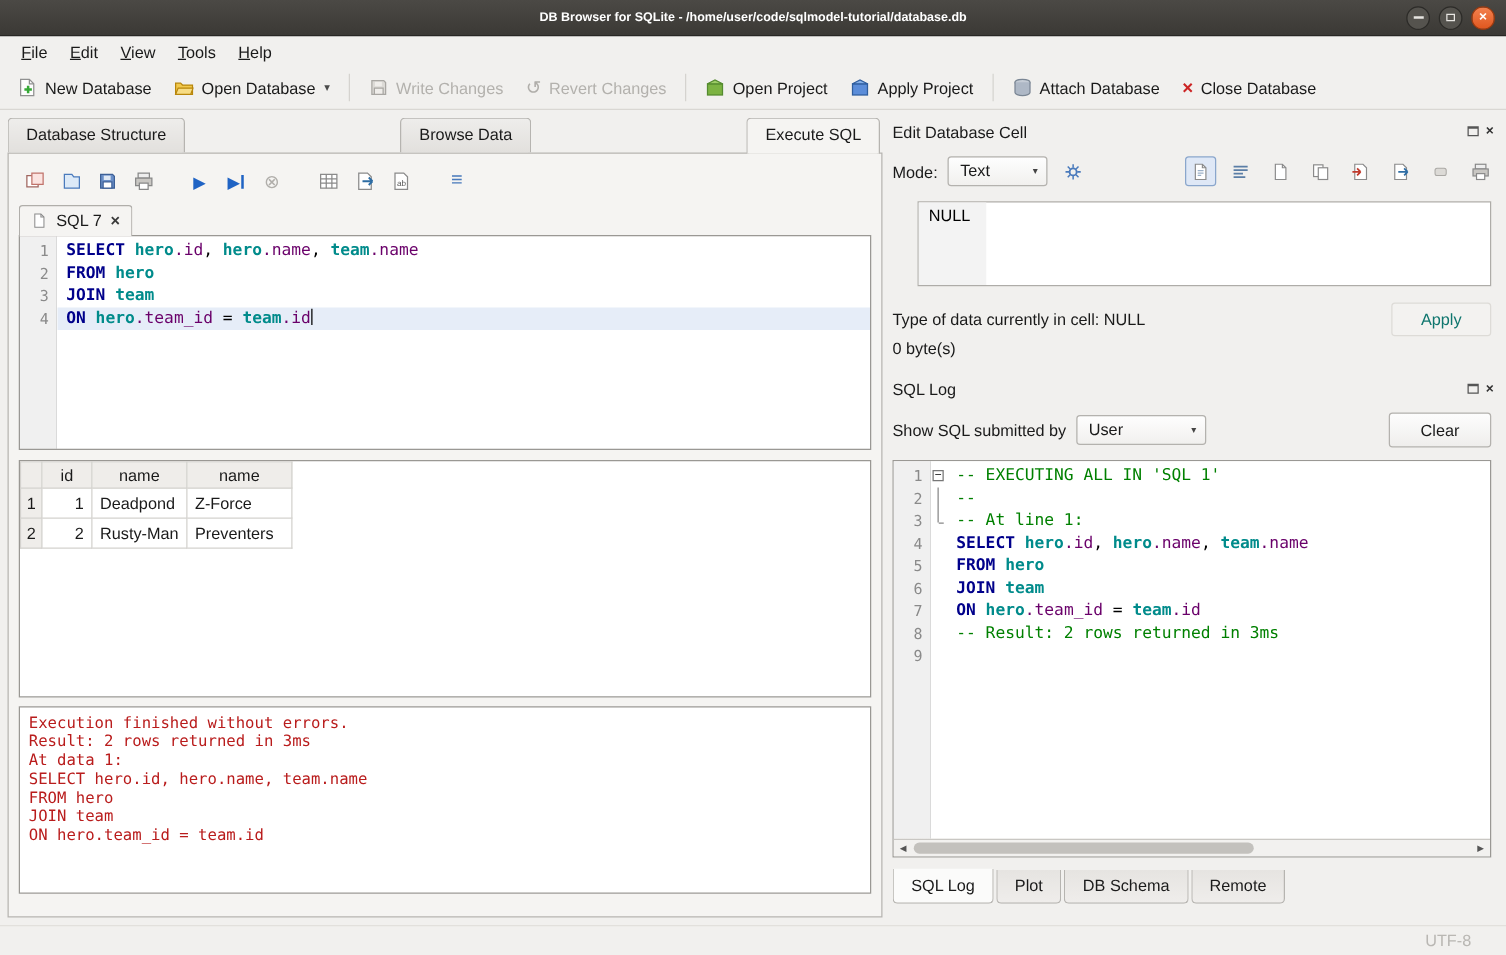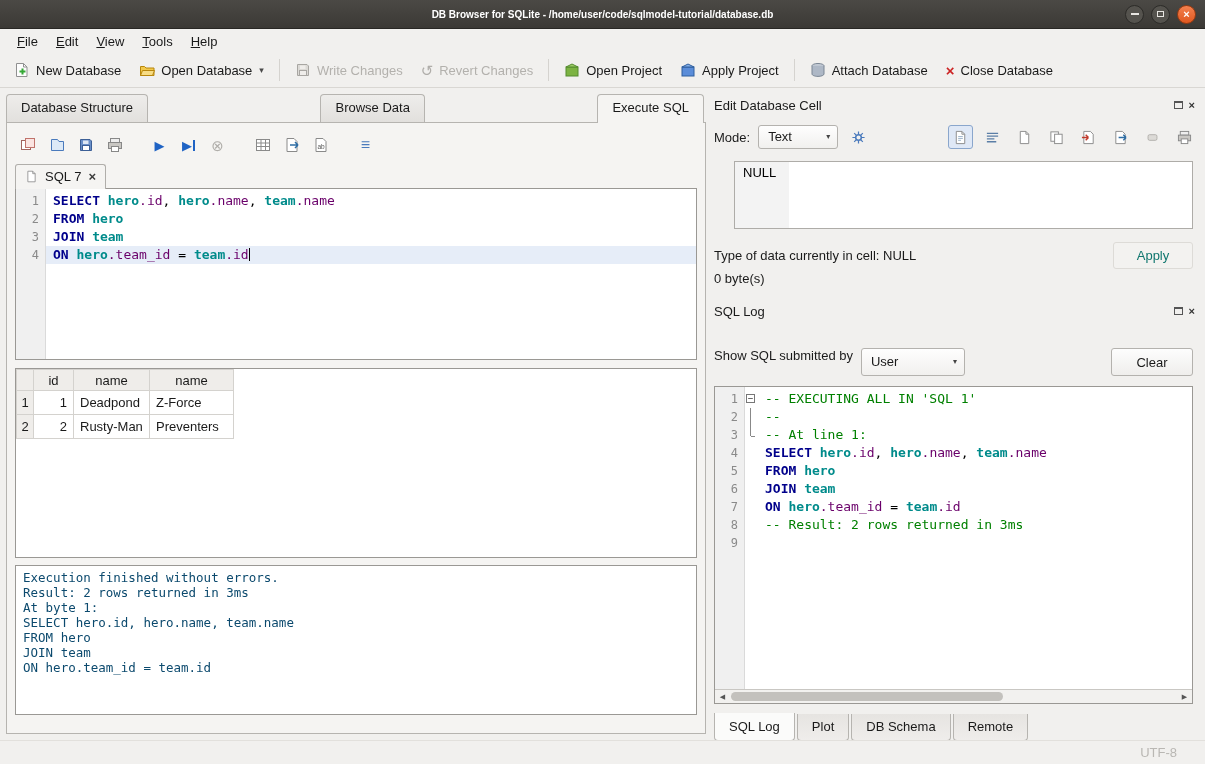--- a/index.html
+++ b/index.html
@@ -74,21 +74,21 @@
   .results-box { height:190px; margin-top:8px; border:1px solid #9a9894; background:#fff; overflow:hidden; }
   table.results { border-collapse:collapse; font-size:13px; }
   table.results th, table.results td { border:1px solid #d4d2ce; padding:2px 6px; height:24px; background:#fff; }
   table.results th { background:#efedea; font-weight:normal; height:21px; text-align:center; }
   table.results .corner, table.results .rownum { background:#efedea; width:17px; padding:2px 4px; }
   table.results .col-id { width:40px; }
   table.results .col-n1 { width:76px; }
   table.results .col-n2 { width:84px; }
   table.results .numcell { text-align:right; }
 
-  .output-box { height:150px; margin-top:7px; border:1px solid #9a9894; background:#fff; font-family:"DejaVu Sans Mono","Liberation Mono",monospace; font-size:12.5px; line-height:15px; padding:4px 7px; color:#0c4a6e; overflow:hidden; }
+  .output-box { height:150px; margin-top:7px; border:1px solid #9a9894; background:#fff; font-family:"DejaVu Sans Mono","Liberation Mono",monospace; font-size:12.5px; line-height:15px; padding:4px 7px; color:#b91c1c; overflow:hidden; }
 
   
   .right-pane { flex:1; padding:8px 8px 0 8px; position:relative; }
   .section-head { display:flex; align-items:center; height:18px; }
   .dock-icons { margin-left:auto; display:flex; gap:6px; align-items:center; padding-right:2px; }
   .float-ic { width:9px; height:8px; border:1px solid #555; border-top-width:2px; }
   .close-ic { font-size:11px; color:#333; line-height:1; font-weight:bold; }
 
   .mode-row { display:flex; align-items:center; margin-top:9px; height:28px; }
   .qcombo { display:flex; align-items:center; justify-content:space-between; margin-left:8px; padding:3px 7px 4px 9px; min-width:80px; background:linear-gradient(#fefefe,#f1f0ee); border:1px solid #b4b2ae; border-radius:3px; }
@@ -98,21 +98,21 @@
 
   .cell-edit-box { margin:10px 4px 0 20px; height:68px; background:#fff; border:1px solid #aeaca8; position:relative; }
   .cell-gutter { position:absolute; left:0; top:0; bottom:0; width:54px; background:#f3f3f3; }
   .null-text { position:absolute; left:8px; top:3px; color:#000; }
 
   .type-row { display:flex; align-items:center; margin-top:12px; height:28px; }
   .apply-btn { margin-left:auto; margin-right:4px; width:80px; height:27px; display:flex; align-items:center; justify-content:center; background:#f3f2f0; border:1px solid #dddbd7; border-radius:3px; color:#0f766e; }
   .bytes { margin-top:2px; }
 
   .sqllog-head { margin-top:16px; }
-  .show-row { display:flex; margin-top:28px; height:28px; }
+  .show-row { display:flex; align-items:center; margin-top:10px; height:28px; }
   .clear-btn { margin-left:auto; margin-right:4px; width:82px; height:28px; display:flex; align-items:center; justify-content:center; background:linear-gradient(#fdfdfd,#efeeec); border:1px solid #b4b2ae; border-radius:3px; }
 
   .log-box { margin:10px 4px 0 0; height:318px; border:1px solid #9a9894; background:#fff; position:relative; }
   .log-code { position:absolute; left:0; right:0; top:0; bottom:14px; background:linear-gradient(to right,#f0f0f0 0,#f0f0f0 29px,#dadada 29px,#dadada 30px,#ffffff 30px); font-family:"DejaVu Sans Mono","Liberation Mono",monospace; font-size:13px; line-height:18px; padding-top:3px; overflow:hidden; }
   .hscroll { position:absolute; left:0; right:0; bottom:0; height:14px; background:#f2f1ef; border-top:1px solid #c9c7c3; display:flex; align-items:center; }
   .scroll-arrow { width:15px; text-align:center; font-size:7px; color:#555; flex:none; }
   .scroll-arrow.right { margin-left:auto; }
   .scroll-thumb { position:absolute; left:16px; width:57%; top:2px; bottom:2px; background:#c3c1bd; border-radius:5px; }
 
   .bottom-tabs { display:flex; margin-top:10px; }
@@ -358,21 +358,21 @@
             <td>Rusty-Man</td>
             <td>Preventers</td>
           </tr>
         </tbody>
           </table>
       </div>
 
       <div class="output-box">
           <div>Execution finished without errors.</div>
           <div>Result: 2 rows returned in 3ms</div>
-          <div>At byte 1:</div>
+          <div>At data 1:</div>
           <div>SELECT hero.id, hero.name, team.name</div>
           <div>FROM hero</div>
           <div>JOIN team</div>
           <div>ON hero.team_id = team.id</div>
         </div>
 
     </div>
   </div>
 
   <div class="right-pane">

